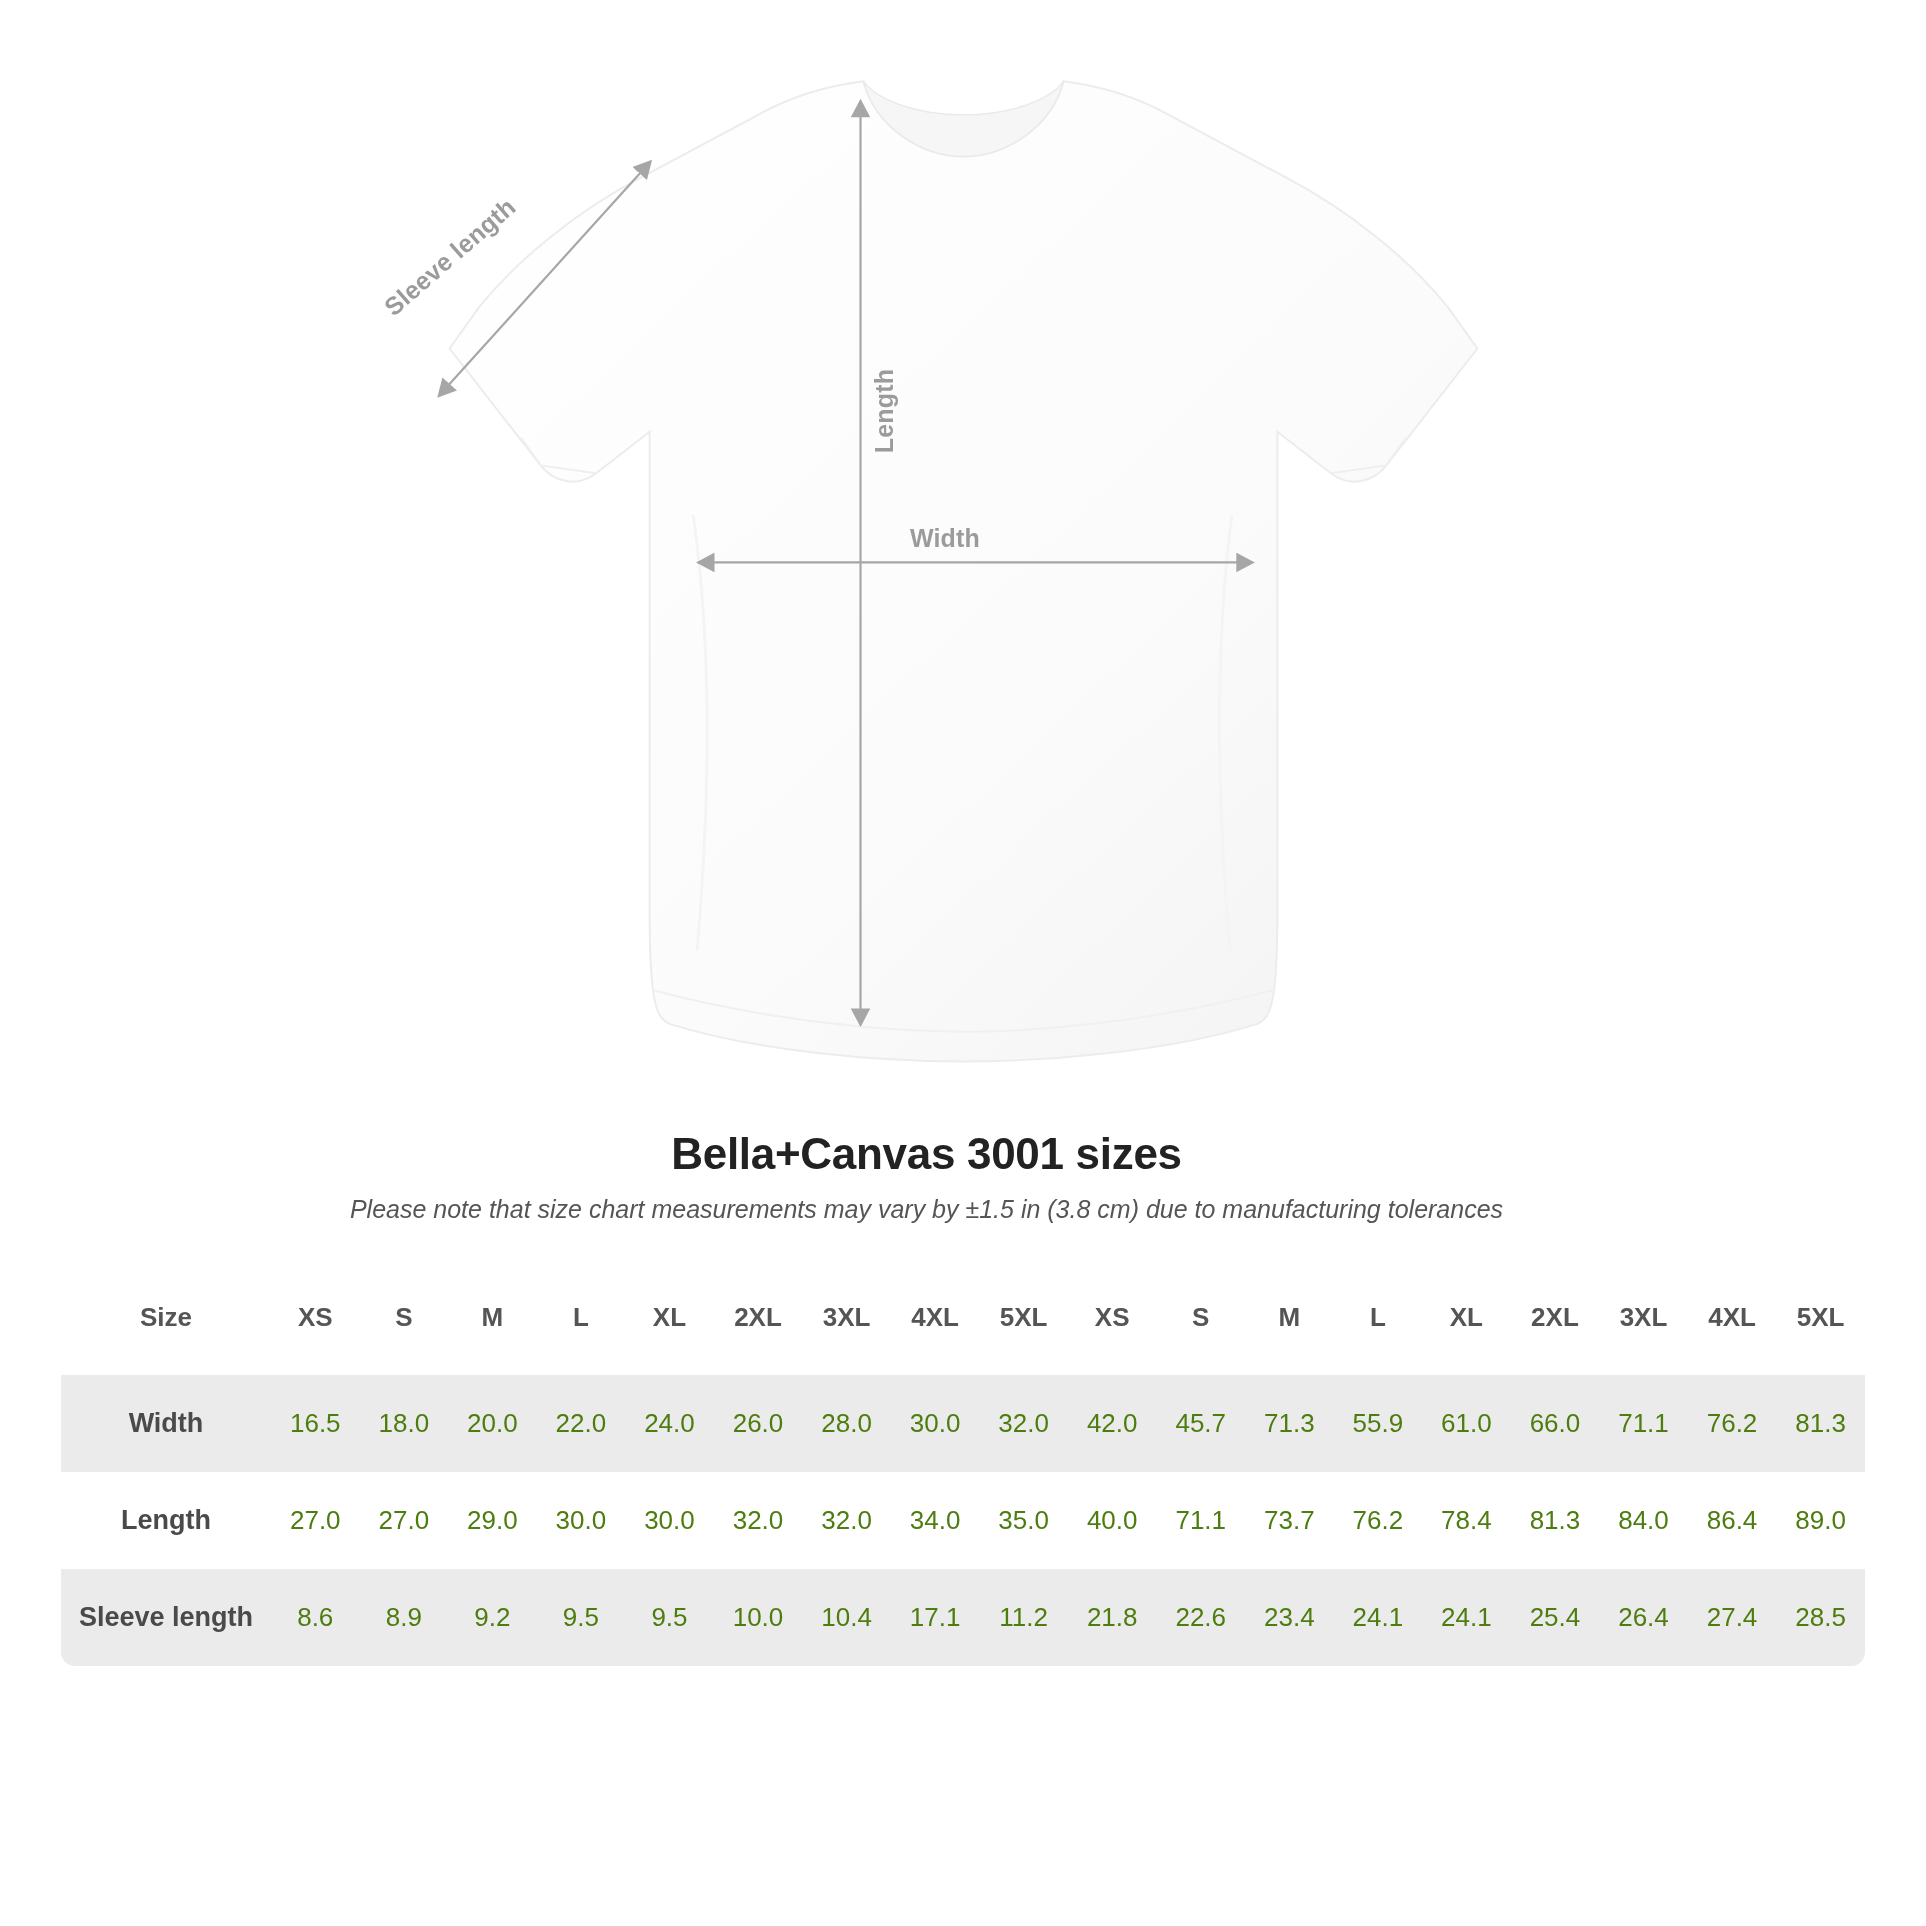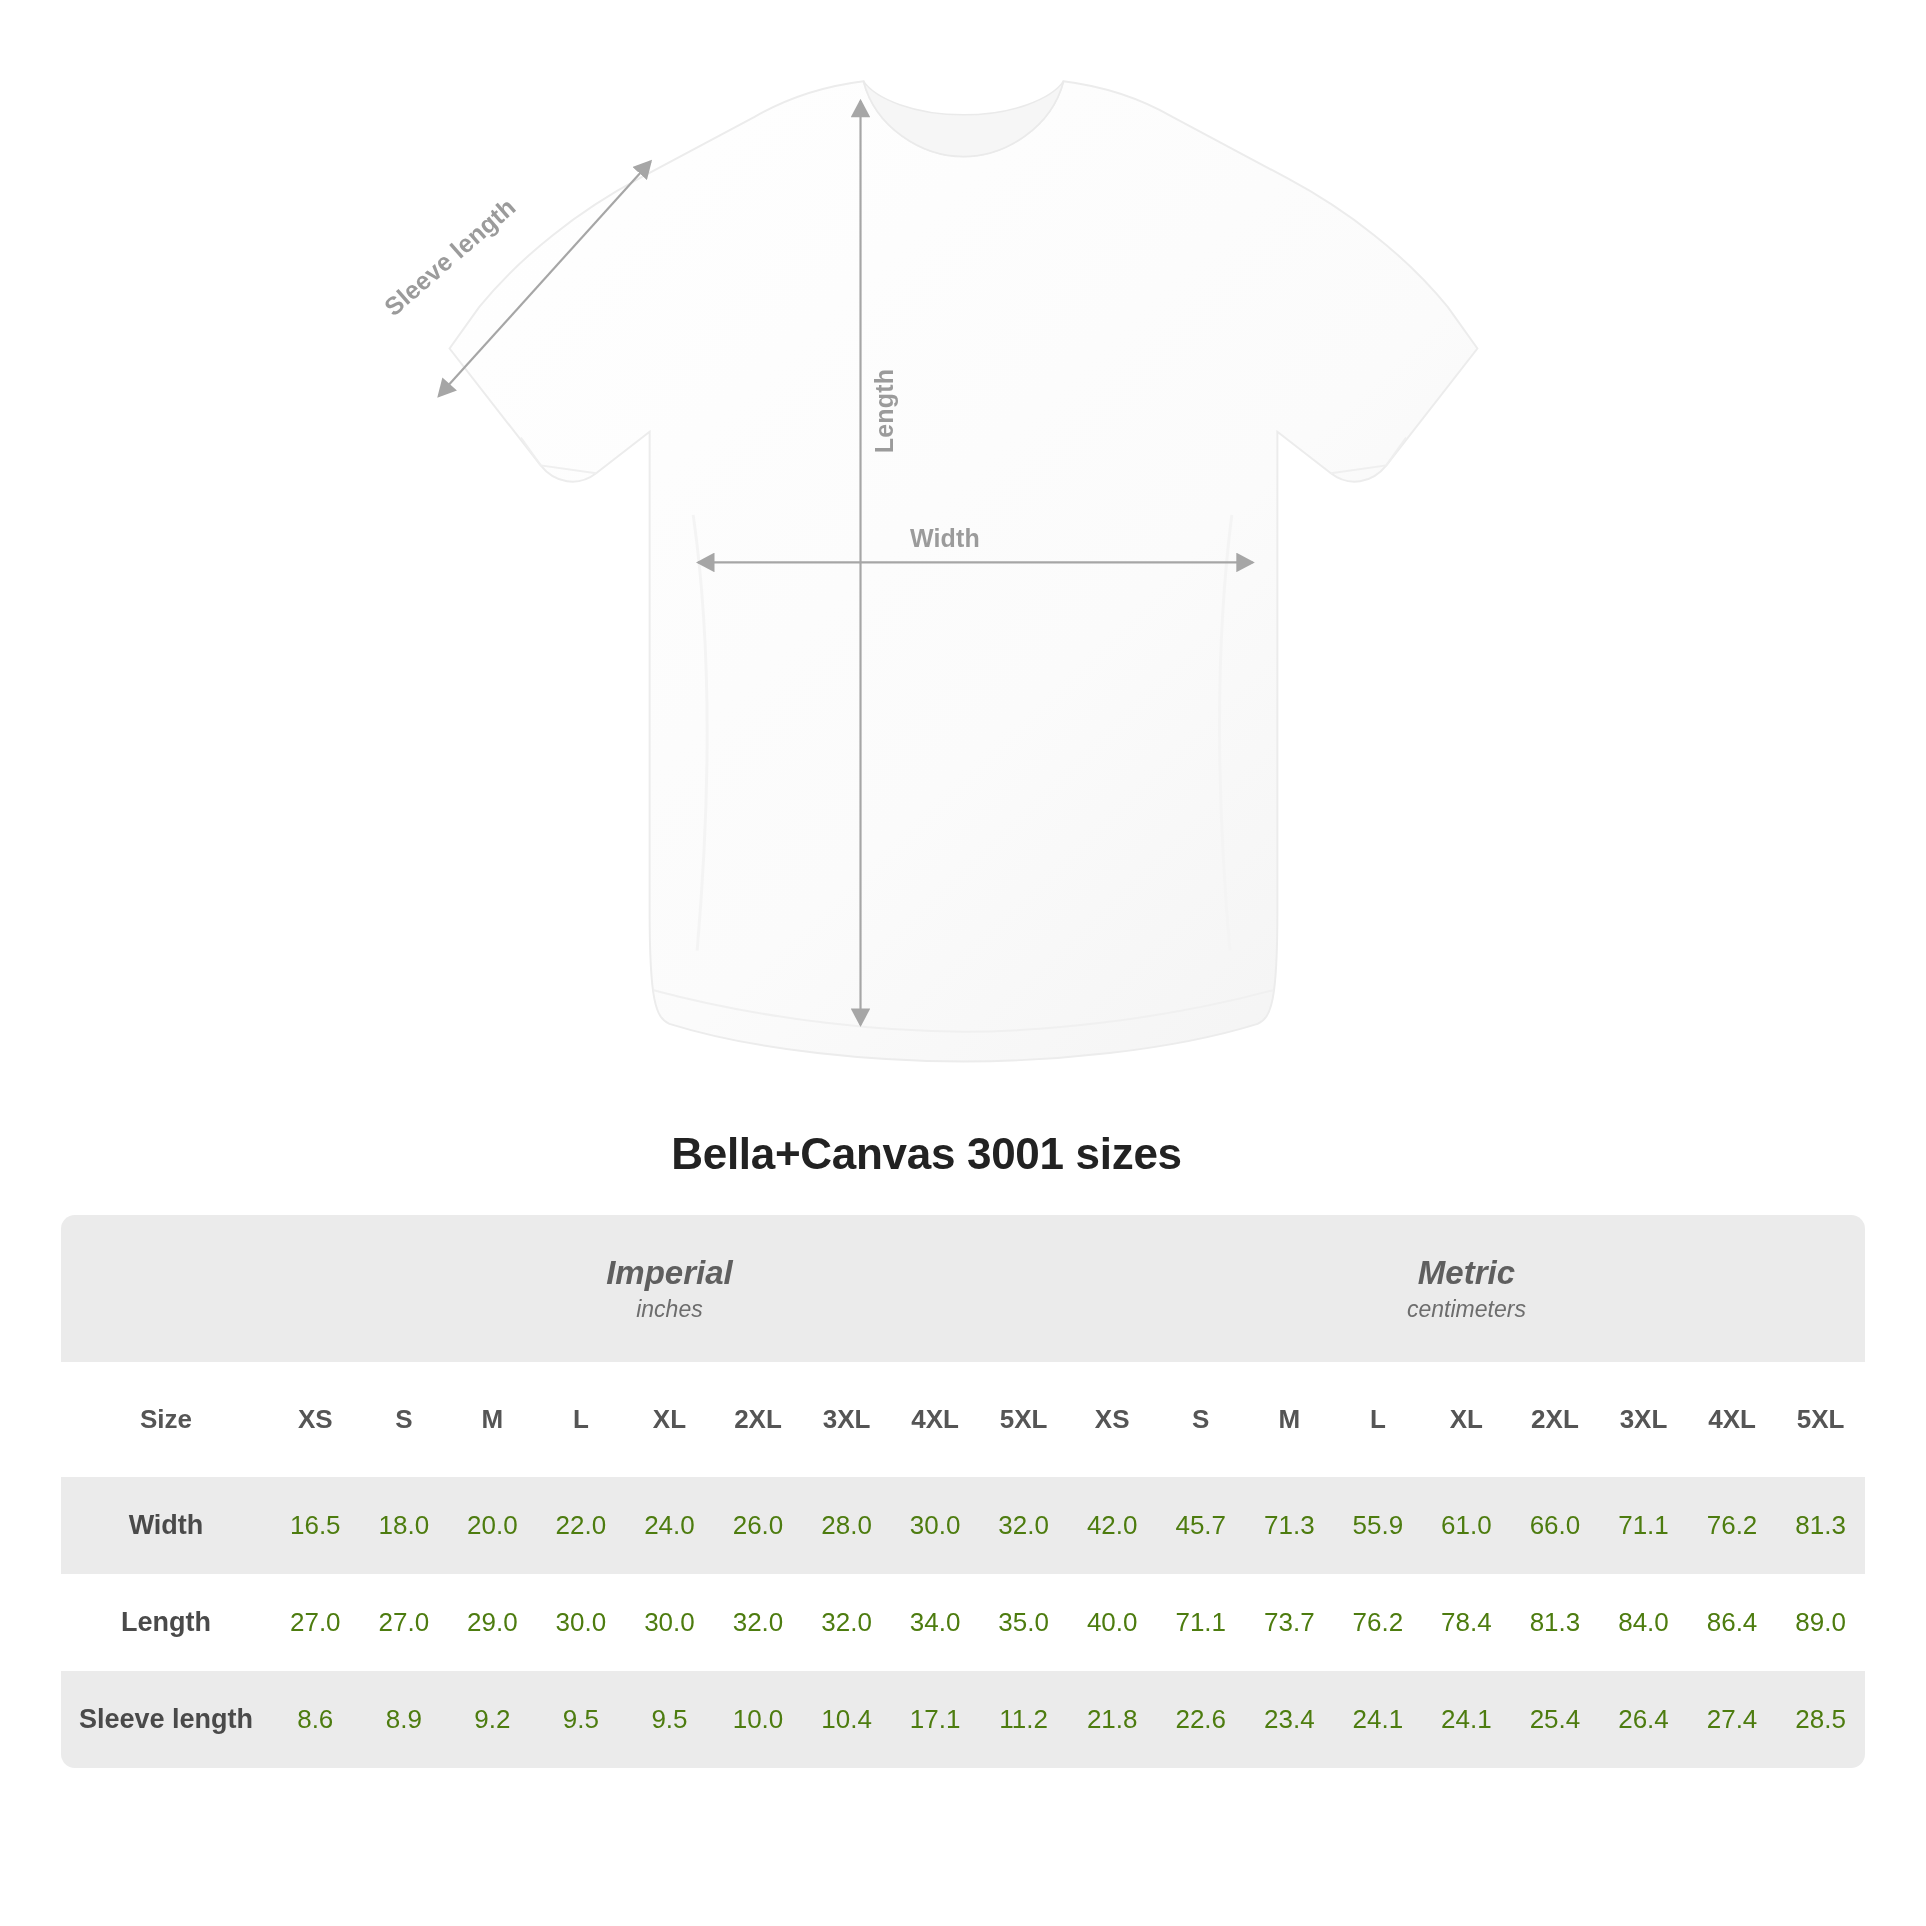--- a/index.html
+++ b/index.html
@@ -216,39 +216,29 @@
       </g>
     </svg>
 
     <span class="dim-label" id="label-sleeve">Sleeve length</span>
     <span class="dim-label" id="label-length">Length</span>
     <span class="dim-label" id="label-width">Width</span>
   </div>
 
   <div id="title-block">
     <h1 id="chart-title">Bella+Canvas 3001 sizes</h1>
+    <p id="chart-note">Please note that size chart measurements may vary by ±1.5 in (3.8 cm) due to manufacturing tolerances</p>
   </div>
 
   <div id="table-wrap">
     <table id="size-table">
       <colgroup>
         <col class="c-label">
       </colgroup>
       <tbody>
-        <tr>
-          <td class="corner-cell"></td>
-          <td class="unit-head" colspan="9">
-            <span class="unit-name">Imperial</span>
-            <span class="unit-sub">inches</span>
-          </td>
-          <td class="unit-head" colspan="9">
-            <span class="unit-name">Metric</span>
-            <span class="unit-sub">centimeters</span>
-          </td>
-        </tr>
         <tr class="head-row" id="size-header-row">
           <td class="row-label">Size</td>
         <td>XS</td>
             <td>S</td>
             <td>M</td>
             <td>L</td>
             <td>XL</td>
             <td>2XL</td>
             <td>3XL</td>
             <td>4XL</td>

